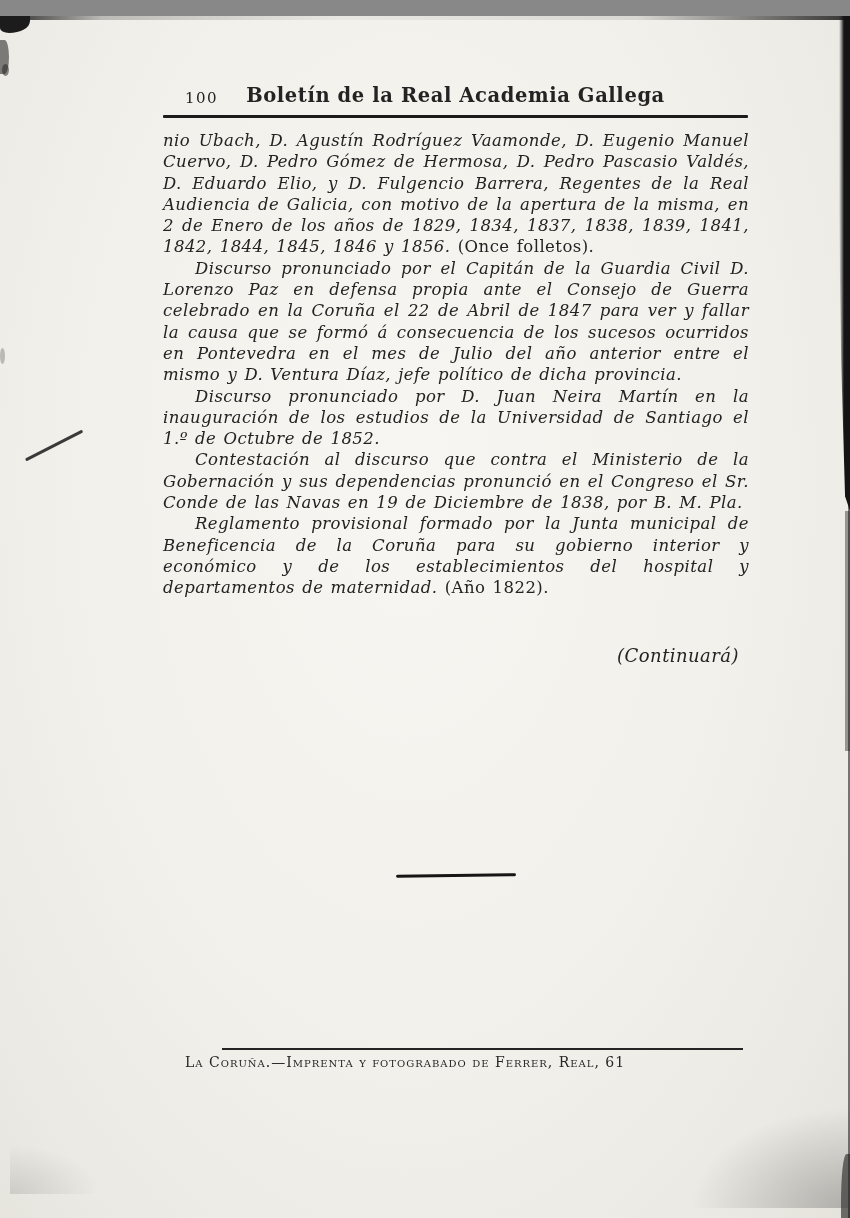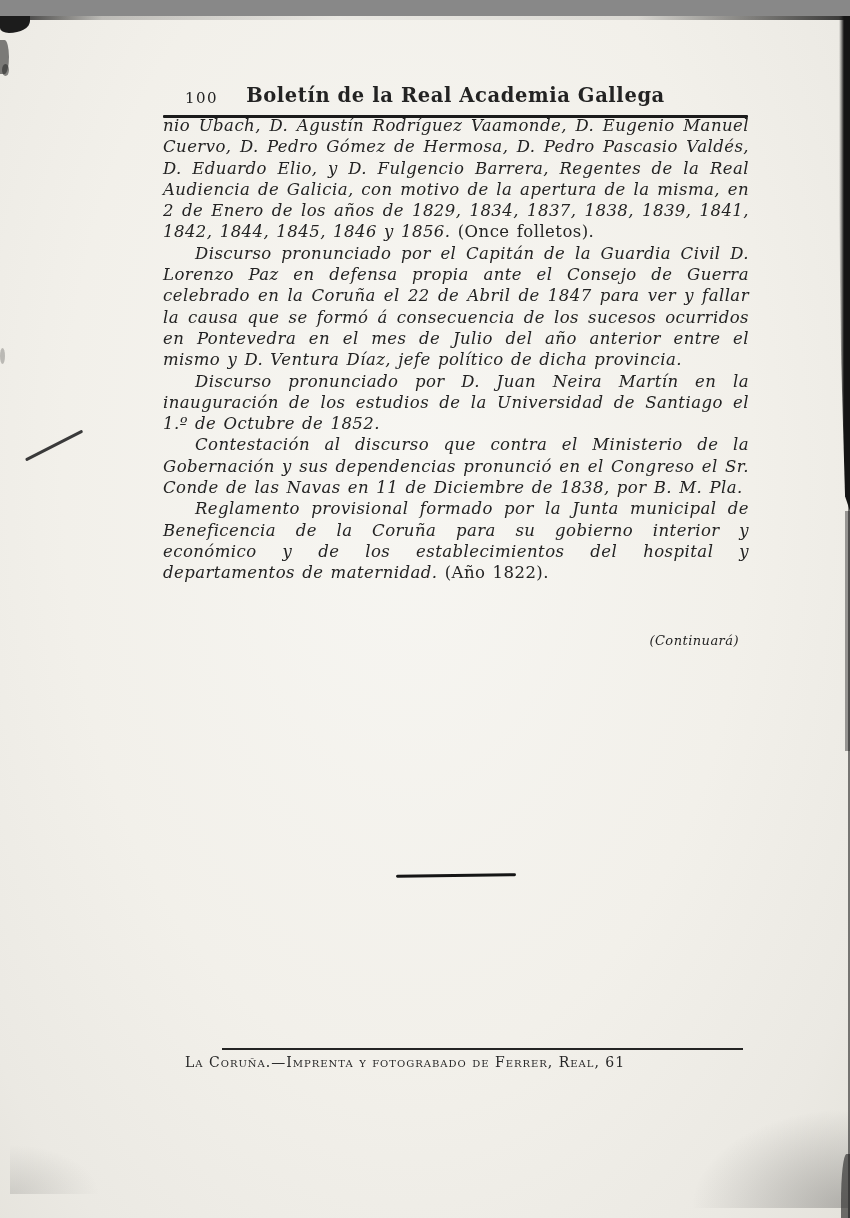--- a/index.html
+++ b/index.html
@@ -45,40 +45,40 @@
     width: 585px;
     height: 3px;
     background: #1b1b1b;
     border-radius: 1px;
   }
 
   
   .bodytext {
     position: absolute;
     left: 163px;
-    top: 99px;
+    top: 114px;
     width: 586px;
     font-size: 16.5px;
     line-height: 21.3px;
     letter-spacing: 0.45px;
     word-spacing: 1.5px;
     text-align: justify;
   }
   .para {
     margin: 0;
     font-style: italic;
   }
   .para.indent { text-indent: 32px; }
   .roman { font-style: normal; }
   .continuation {
     margin-top: 46px;
     padding-right: 10px;
     text-align: right;
     font-style: italic;
-    font-size: 13px;
+    font-size: 18px;
   }
 
   
   .divider {
     position: absolute;
     left: 396px;
     top: 858px;
     width: 120px;
     height: 3px;
     background: #151515;
@@ -195,21 +195,21 @@
     <span class="pagenum">100</span>
     <span class="title">Boletín de la Real Academia Gallega</span>
   </header>
   <div class="header-rule"></div>
 
   <main class="bodytext">
     <div id="paras">
         <p class="para"><span class="ital">nio Ubach, D. Agustín Rodríguez Vaamonde, D. Eugenio Manuel Cuervo, D. Pedro Gómez de Hermosa, D. Pedro Pascasio Valdés, D. Eduardo Elio, y D. Fulgencio Barrera, Regentes de la Real Audiencia de Galicia, con motivo de la apertura de la misma, en 2 de Enero de los años de 1829, 1834, 1837, 1838, 1839, 1841, 1842, 1844, 1845, 1846 y 1856. </span><span class="roman">(Once folletos).</span></p>
         <p class="para indent"><span class="ital">Discurso pronunciado por el Capitán de la Guardia Civil D. Lorenzo Paz en defensa propia ante el Consejo de Guerra celebrado en la Coruña el 22 de Abril de 1847 para ver y fallar la causa que se formó á consecuencia de los sucesos ocurridos en Pontevedra en el mes de Julio del año anterior entre el mismo y D. Ventura Díaz, jefe político de dicha provincia.</span></p>
         <p class="para indent"><span class="ital">Discurso pronunciado por D. Juan Neira Martín en la inauguración de los estudios de la Universidad de Santiago el 1.º de Octubre de 1852.</span></p>
-        <p class="para indent"><span class="ital">Contestación al discurso que contra el Ministerio de la Gobernación y sus dependencias pronunció en el Congreso el Sr. Conde de las Navas en 11 de Diciembre de 1838, por B. M. Pla.</span></p>
+        <p class="para indent"><span class="ital">Contestación al discurso que contra el Ministerio de la Gobernación y sus dependencias pronunció en el Congreso el Sr. Conde de las Navas en 19 de Diciembre de 1838, por B. M. Pla.</span></p>
         <p class="para indent"><span class="ital">Reglamento provisional formado por la Junta municipal de Beneficencia de la Coruña para su gobierno interior y económico y de los establecimientos del hospital y departamentos de maternidad. </span><span class="roman">(Año 1822).</span></p>
       </div>
     <div class="continuation">(Continuará)</div>
   </main>
 
   <div class="divider"></div>
 
   <div class="footer-rule"></div>
   <div class="footer">La Coruña.—Imprenta y fotograbado de Ferrer, Real, 61</div>
 

